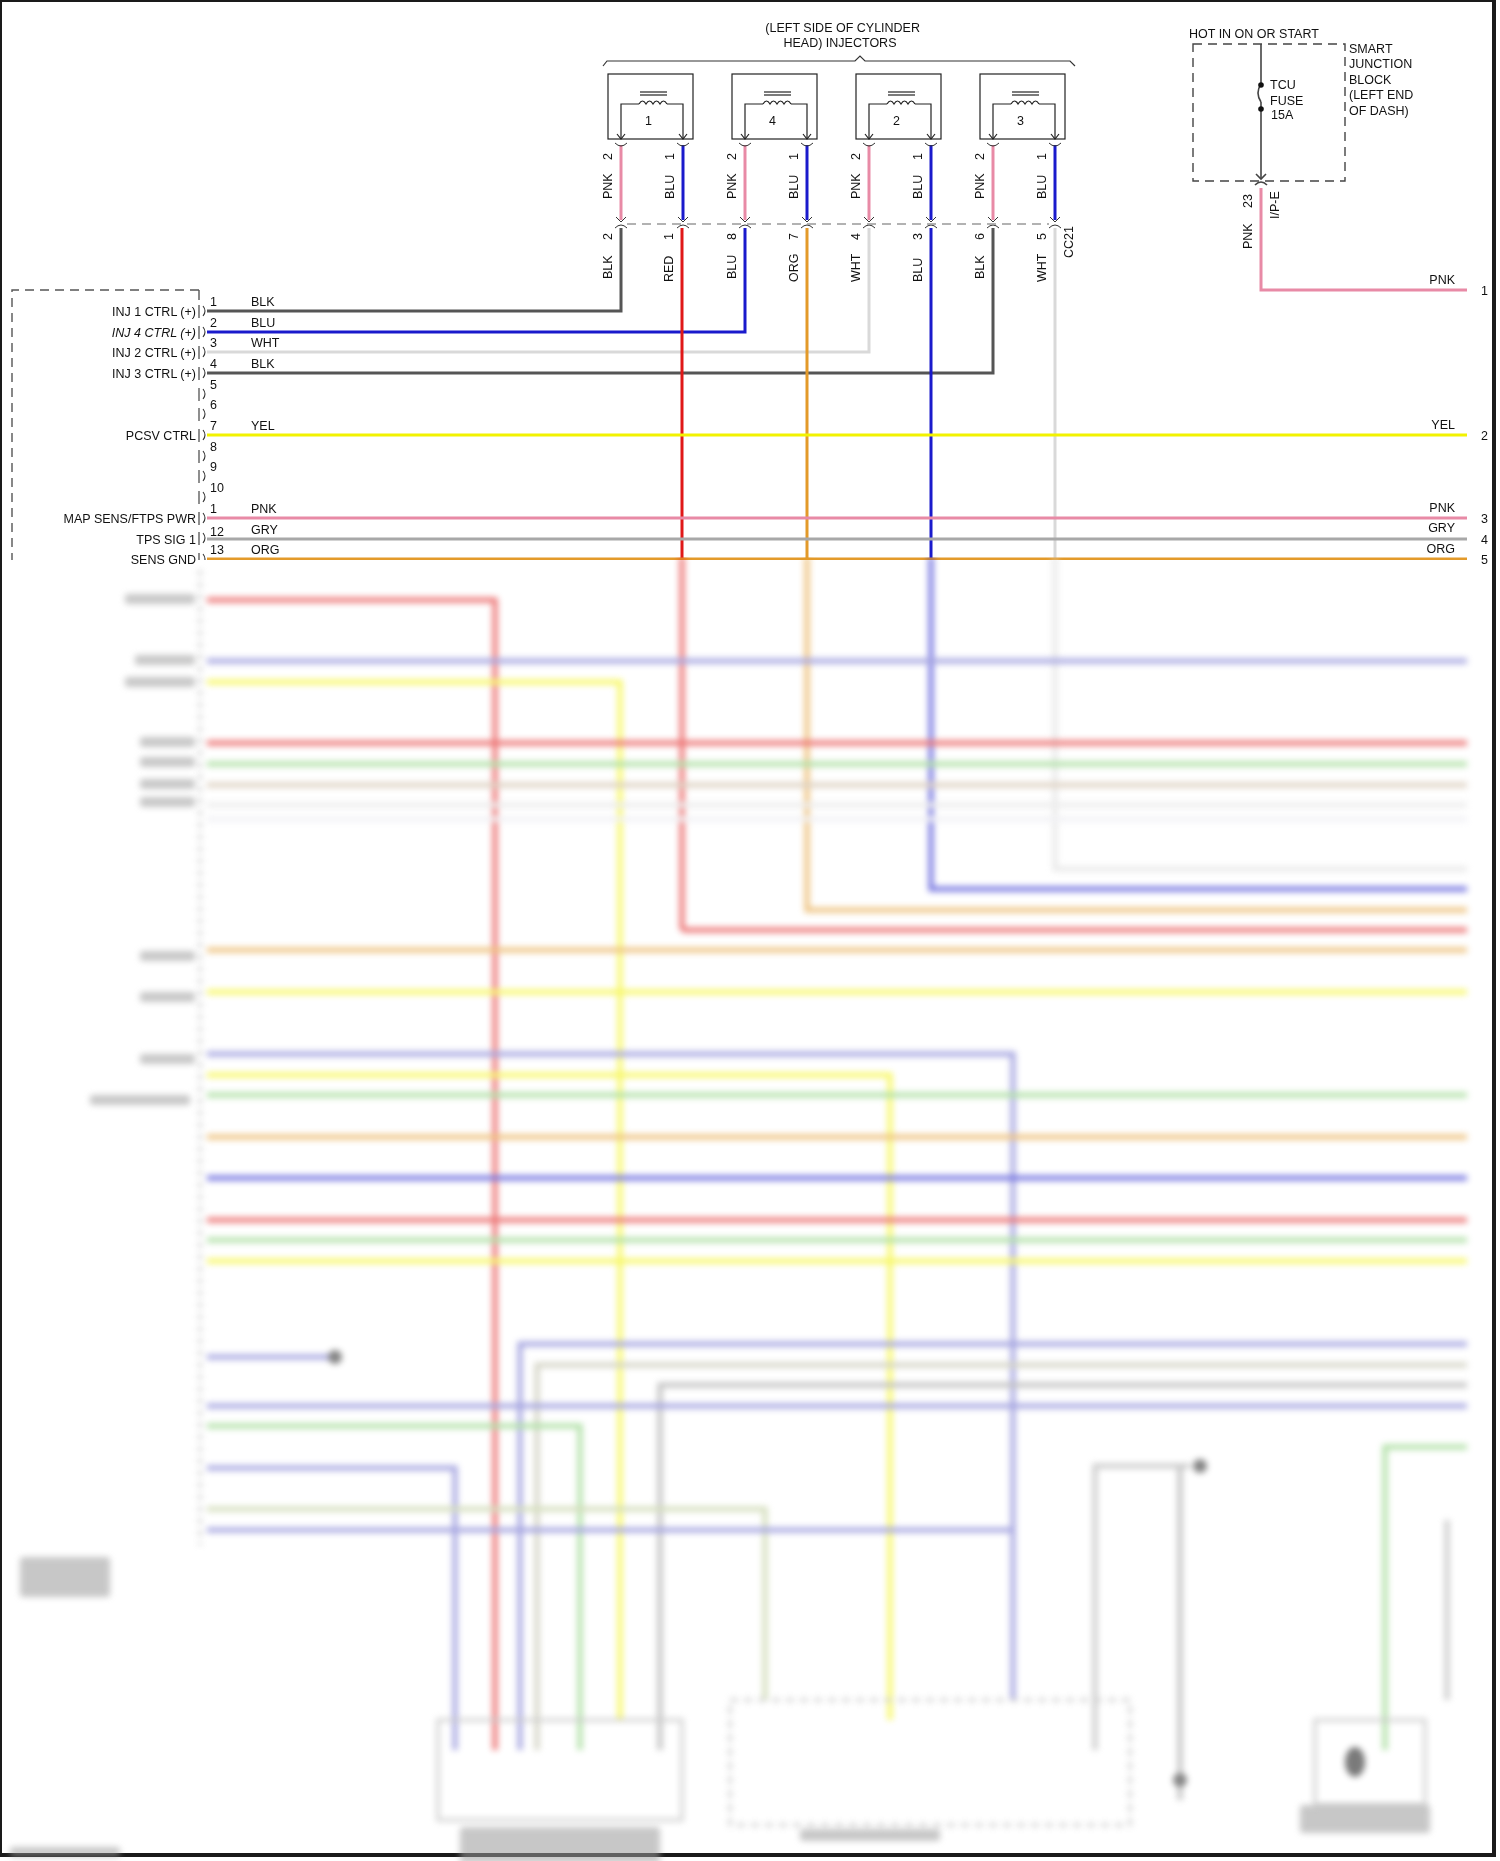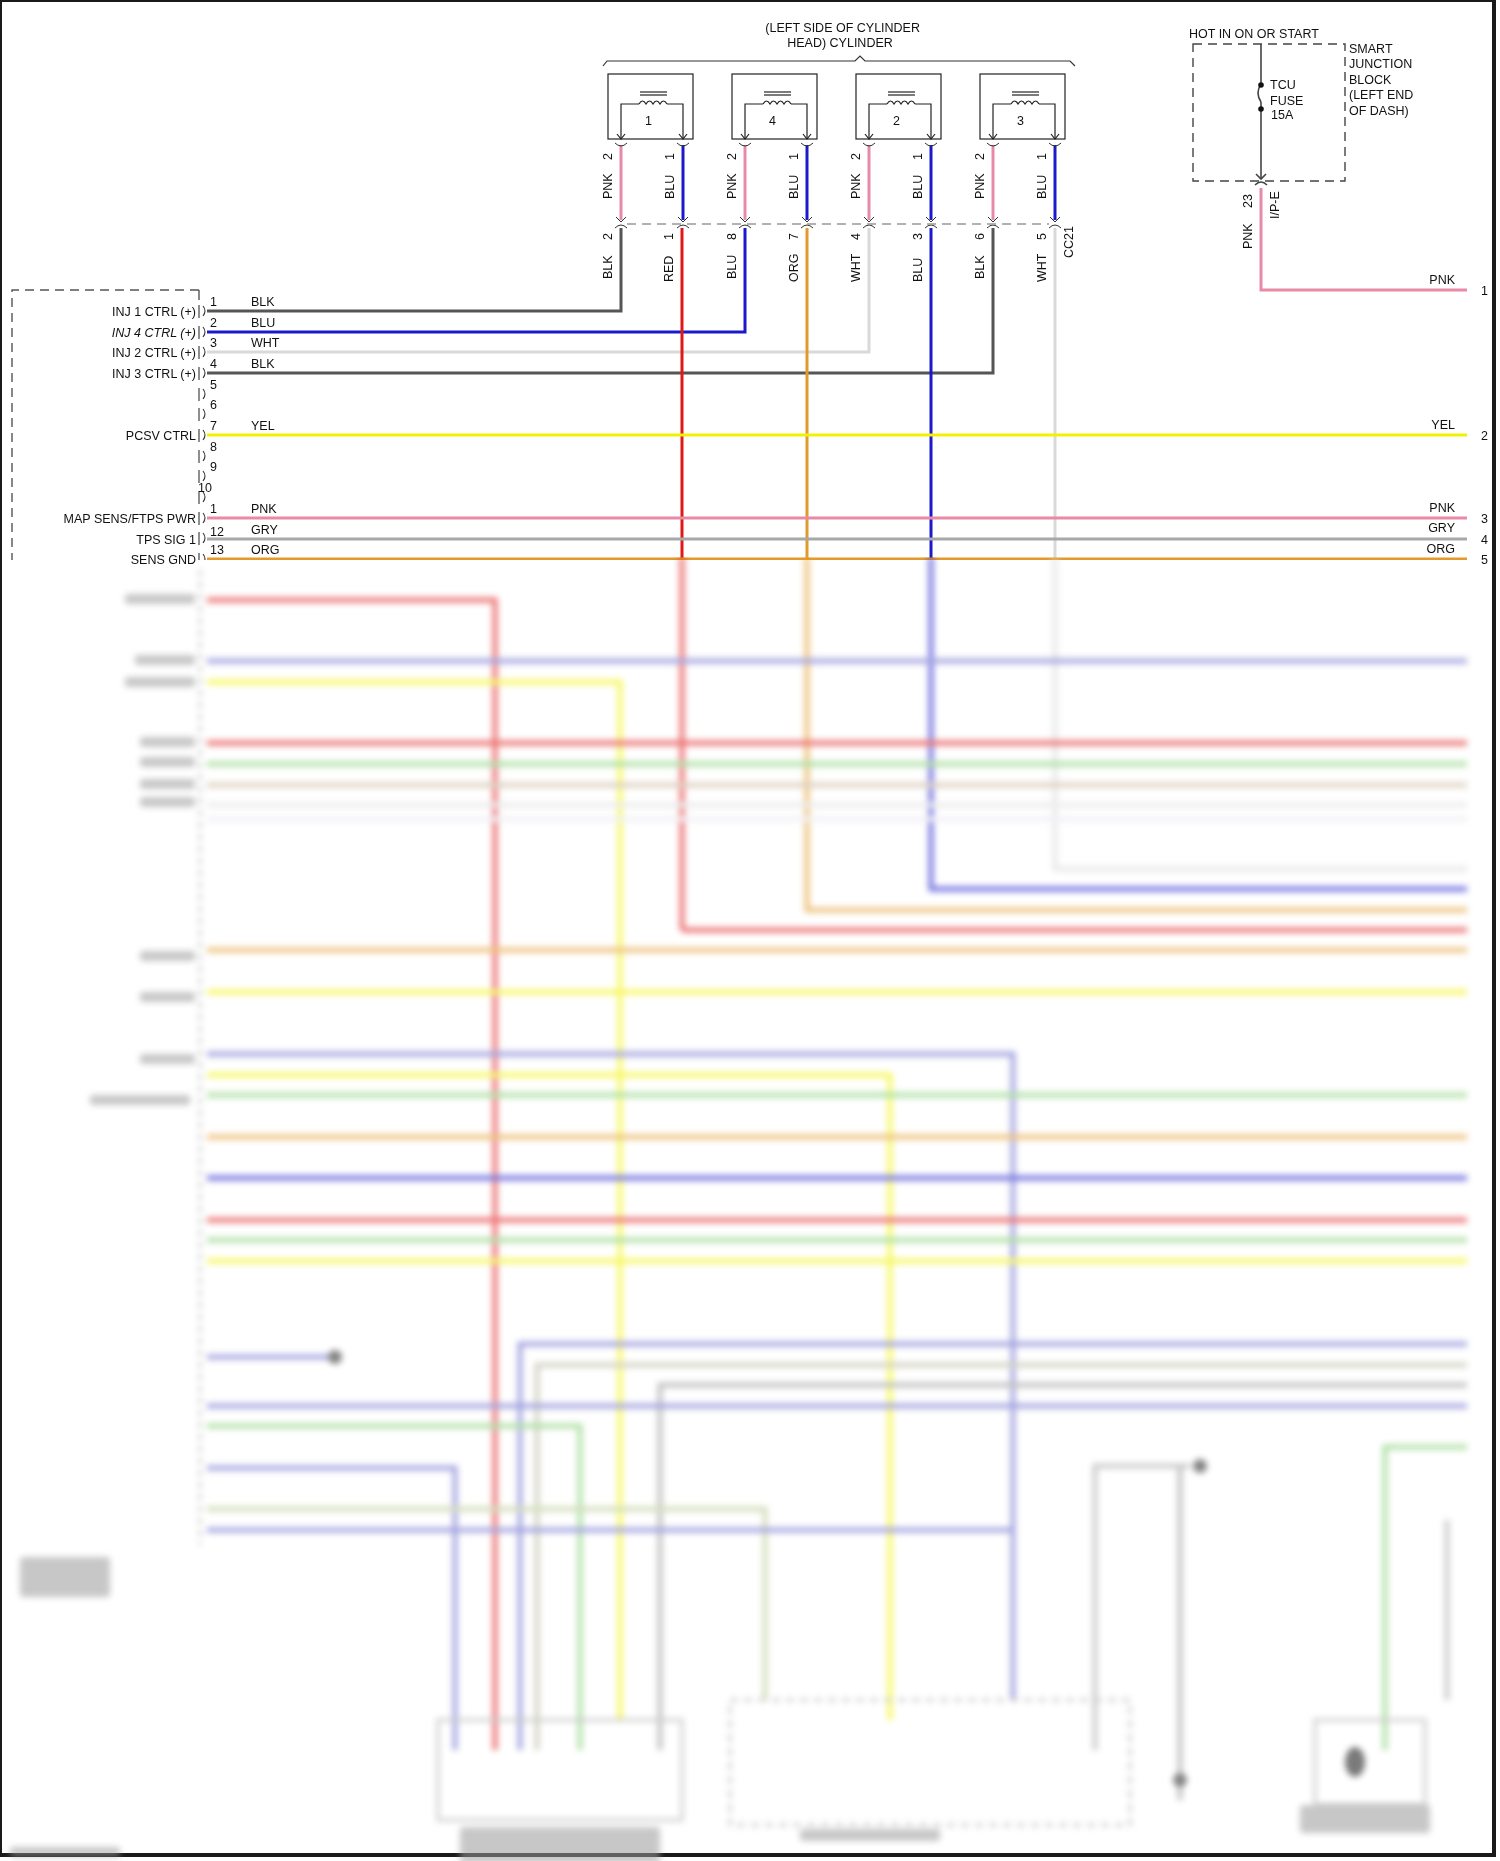--- a/index.html
+++ b/index.html
@@ -131,21 +131,21 @@
     <path d="M199 450 L199 463 M203 451 q4 5 0 10"></path>
     <path d="M199 470 L199 483 M203 471 q4 5 0 10"></path>
     <path d="M199 491 L199 504 M203 492 q4 5 0 10"></path>
     <path d="M199 512 L199 525 M203 513 q4 5 0 10"></path>
     <path d="M199 532 L199 545 M203 533 q4 5 0 10"></path>
     <path d="M199 553 L199 566 M203 554 q4 5 0 10"></path>
   </g>
 </svg>
 
 <div class="lbl" style="left:760px;top:21px;width:160px;text-align:right;">(LEFT SIDE OF CYLINDER</div>
-<div class="lbl" style="left:760px;top:36px;width:160px;text-align:center;">HEAD) CYLINDER</div>
+<div class="lbl" style="left:760px;top:36px;width:160px;text-align:center;">HEAD) INJECTORS</div>
 
 <div class="lbl" style="left:645px;top:114px;">1</div>
 <div class="lbl" style="left:769px;top:114px;">4</div>
 <div class="lbl" style="left:893px;top:114px;">2</div>
 <div class="lbl" style="left:1017px;top:114px;">3</div>
 
 <div style="position:absolute;left:0;top:0;">
   <div class="lbl" style="left:601px;top:150px;transform:rotate(-90deg);transform-origin:left top;top:160px;">2</div>
   <div class="lbl" style="left:601px;top:199px;transform:rotate(-90deg);transform-origin:left top;">PNK</div>
   <div class="lbl" style="left:663px;top:160px;transform:rotate(-90deg);transform-origin:left top;">1</div>
@@ -230,21 +230,21 @@
 
   <div class="lbl" style="left:210px;top:378px;">5</div>
   <div class="lbl" style="left:210px;top:398px;">6</div>
 
   <div class="lbl r" style="left:20px;top:429px;width:176px;">PCSV CTRL</div>
   <div class="lbl" style="left:210px;top:419px;">7</div>
   <div class="lbl" style="left:251px;top:419px;">YEL</div>
 
   <div class="lbl" style="left:210px;top:440px;">8</div>
   <div class="lbl" style="left:210px;top:460px;">9</div>
-  <div class="lbl" style="left:198px;top:481px;">10</div>
+  <div class="lbl" style="left:210px;top:481px;">10</div>
 
   <div class="lbl r" style="left:20px;top:512px;width:176px;">MAP SENS/FTPS PWR</div>
   <div class="lbl" style="left:210px;top:502px;">1</div>
   <div class="lbl" style="left:251px;top:502px;">PNK</div>
 
   <div class="lbl r" style="left:20px;top:533px;width:176px;">TPS SIG 1</div>
   <div class="lbl" style="left:210px;top:525px;">12</div>
   <div class="lbl" style="left:251px;top:523px;">GRY</div>
 
   <div class="lbl r" style="left:20px;top:553px;width:176px;">SENS GND</div>

